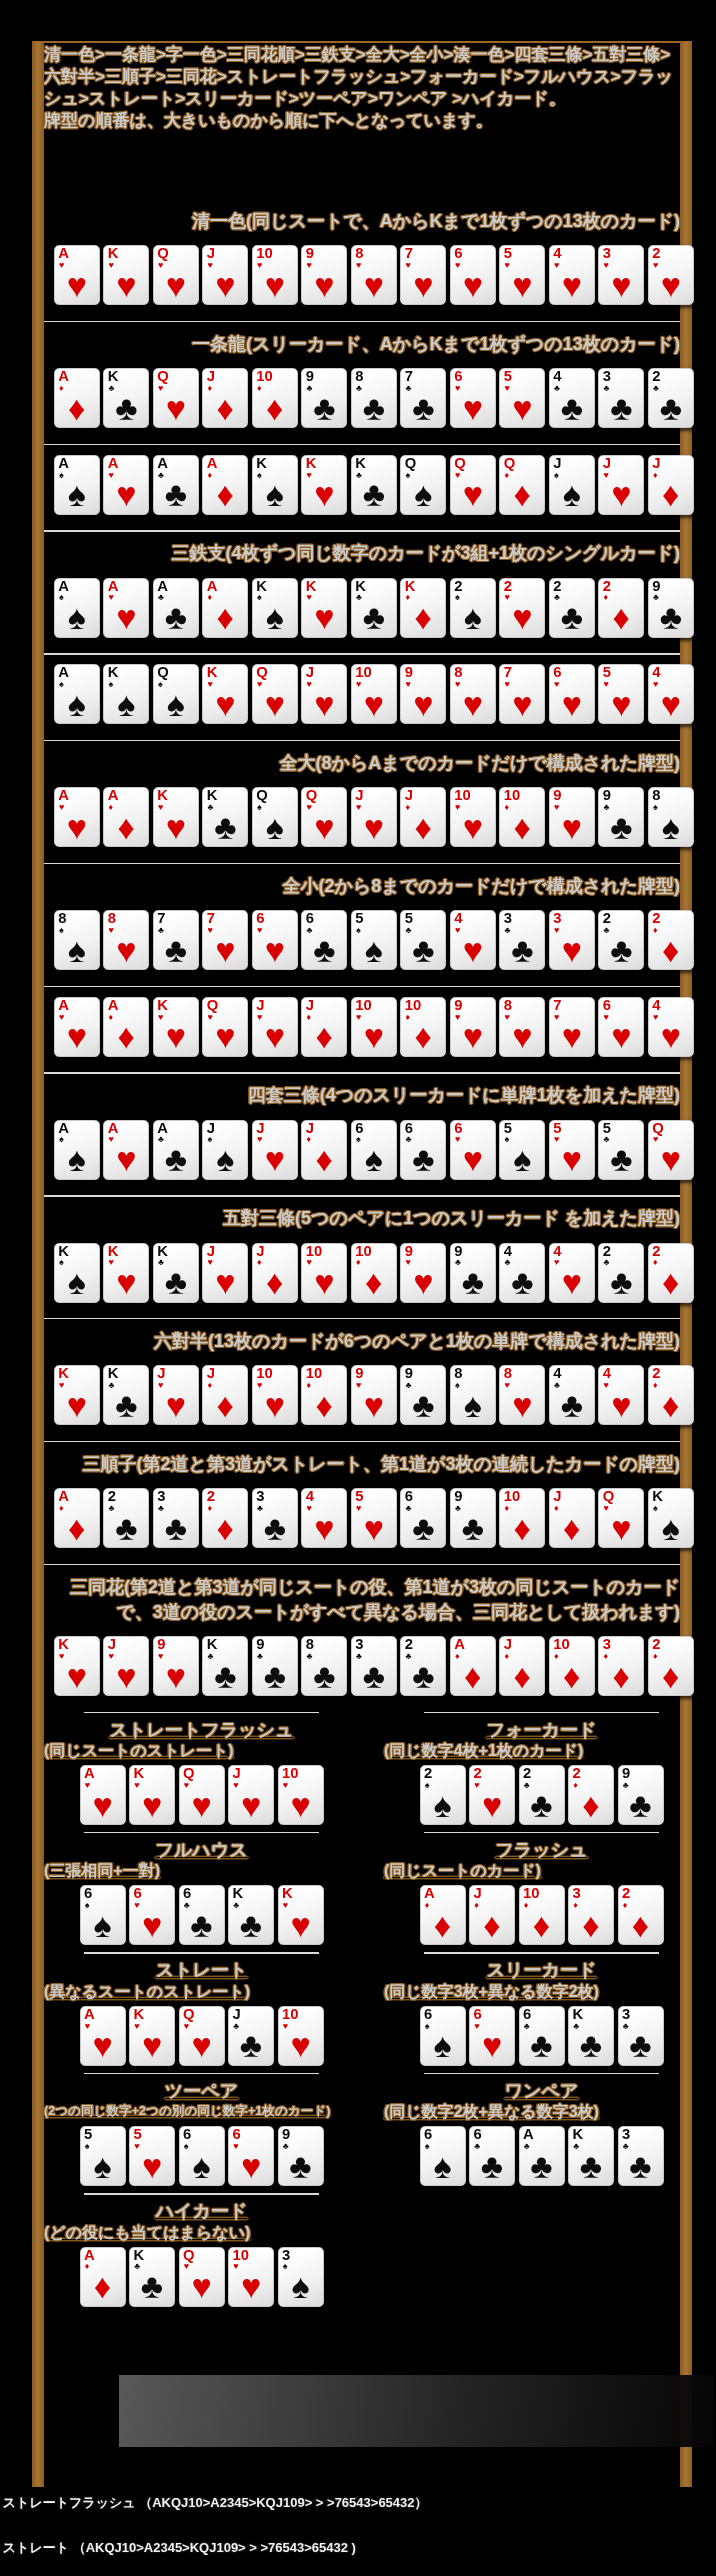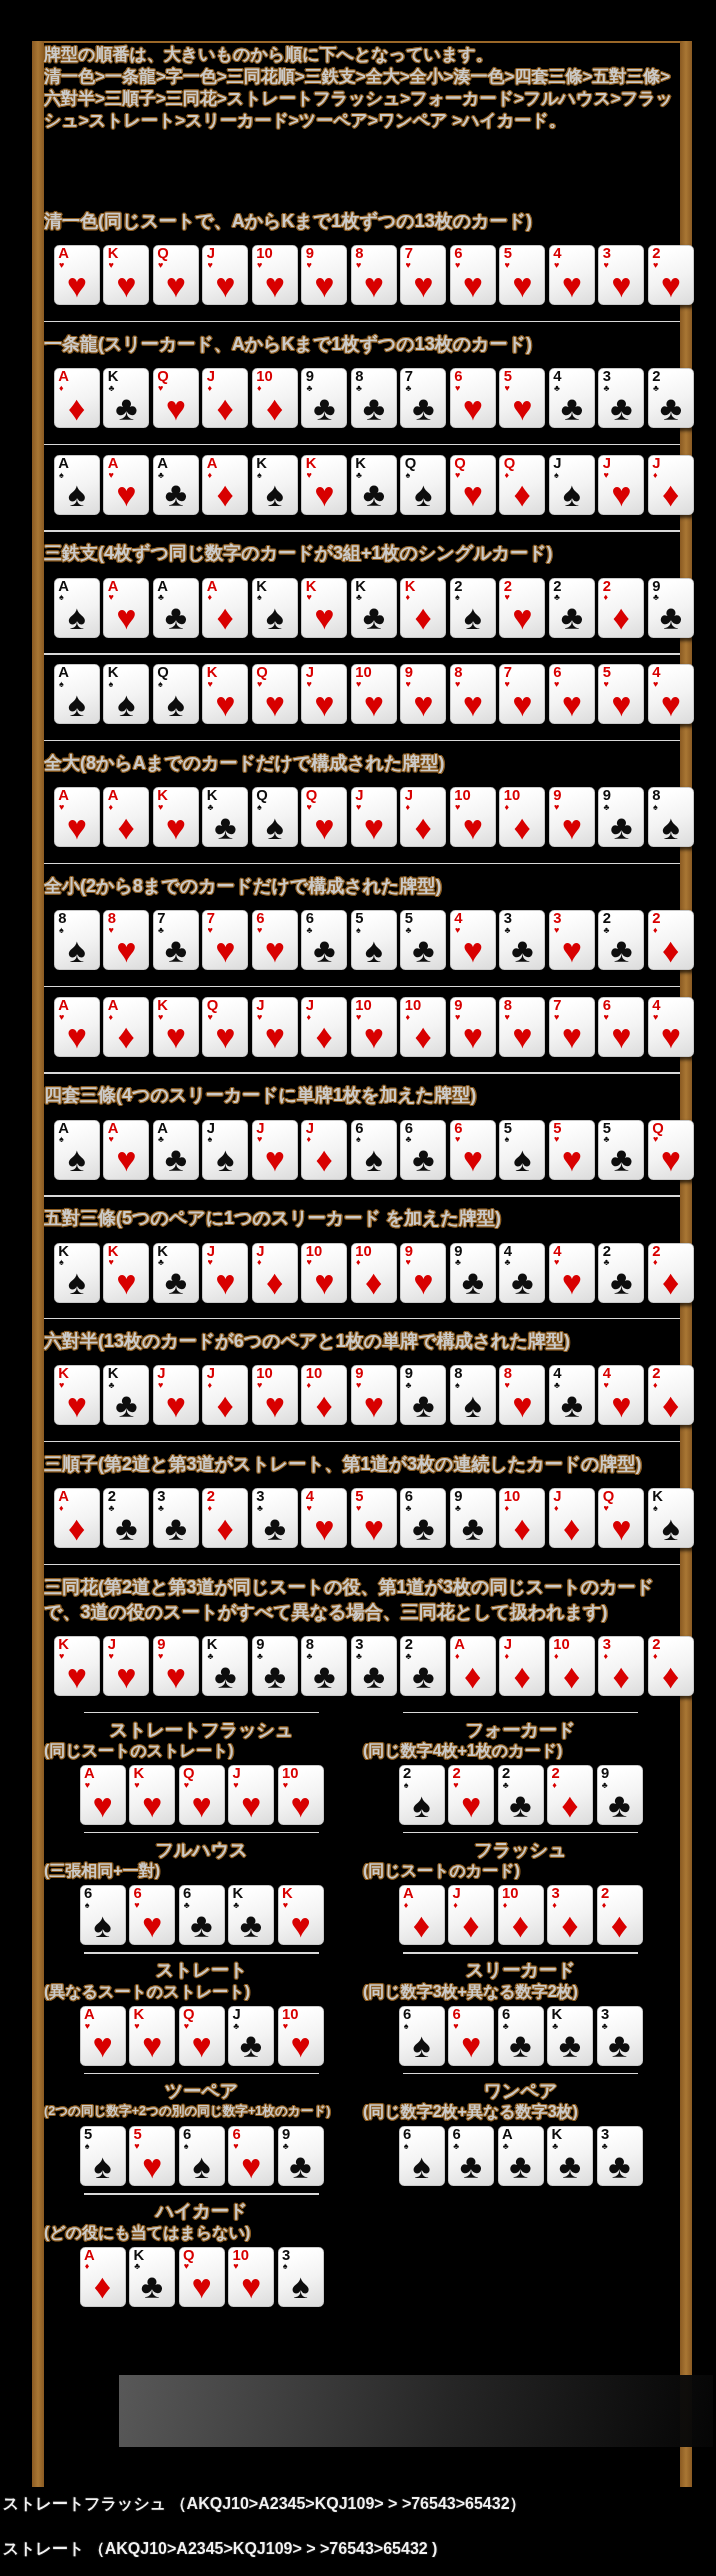--- a/index.html
+++ b/index.html
@@ -7,55 +7,55 @@
         font-family:"Liberation Sans","DejaVu Sans",sans-serif;}
   .vbar{position:absolute;top:41px;width:12px;height:2446px;background:linear-gradient(90deg,#8a5a22,#a97734,#8a5a22);}
   #topline{position:absolute;left:32px;top:41px;width:660px;height:2.1px;background:#9a6728;}
   #content{position:absolute;left:44px;top:44px;width:636px;}
   .outlined{color:#cbcbcb;font-weight:bold;
     text-shadow:1.4px 0 0 #8a5a1e,-1.4px 0 0 #8a5a1e,0 1.4px 0 #8a5a1e,0 -1.4px 0 #8a5a1e,
                 0.7px 0.7px 0 #8a5a1e,-0.7px -0.7px 0 #8a5a1e,0.7px -0.7px 0 #8a5a1e,-0.7px 0.7px 0 #8a5a1e;}
   #header-chain{font-size:17px;line-height:22px;overflow-wrap:anywhere;word-break:break-all;}
   #header-note{font-size:17px;line-height:22px;}
   #sections-root{margin-top:77px;}
-  .sec-title{font-size:18px;line-height:25px;margin-bottom:11.2px;}
+  .sec-title{font-size:18px;line-height:25px;margin-bottom:11.2px;text-align:right;}
   .card-row{display:flex;gap:3.5px;padding-left:9.8px;margin-bottom:15.5px;}
   .hsep{height:1.4px;background:#d9d9d9;margin-bottom:9.8px;}
   .card{position:relative;width:44px;height:58px;border-radius:4.9px;flex:0 0 auto;
         background:linear-gradient(160deg,#ffffff 15%,#f3f3f3 55%,#dcdcdc 100%);
         border:0.7px solid #c9c9c9;box-shadow:1.4px 2.8px 3.5px rgba(0,0,0,0.65);}
   .card .rank{position:absolute;top:0px;left:3.5px;font-weight:bold;font-size:14.8px;line-height:15.5px;
               font-family:"Liberation Sans",sans-serif;}
   .card .pip{position:absolute;top:14.8px;left:4.2px;font-size:9px;line-height:9px;}
   .card .big{position:absolute;bottom:1.4px;left:0;right:0;text-align:center;font-size:34px;line-height:35px;}
   .red{color:#d80000;} .black{color:#0d0d0d;}
-  #hands-grid{margin-top:7px;display:grid;grid-template-columns:315px 315px;column-gap:4px;}
+  #hands-grid{margin-top:7px;display:grid;grid-template-columns:315px 315px;column-gap:25px;text-decoration:underline;}
   .hand-block{margin-bottom:7px;}
   .hand-sep{height:1.4px;background:#d9d9d9;width:235px;margin:0 auto 5.6px;}
   .hand-title{font-size:18px;line-height:22.5px;text-align:center;}
   .hand-sub{font-size:16px;line-height:19.7px;text-align:left;white-space:nowrap;}
   .hand-block .card-row{justify-content:center;padding-left:0;margin:4.2px 0 0;}
   #dark-overlay{position:absolute;left:119px;top:2414px;width:594px;height:72px;
       background:linear-gradient(100deg,rgba(95,95,95,0.93) 0%,rgba(40,40,40,0.95) 55%,rgba(5,5,5,0.97) 100%);}
-  .footer-line{position:absolute;left:2.8px;font-size:16px;font-weight:bold;color:#f2f2f2;white-space:nowrap;
+  .footer-line{position:absolute;left:2.8px;font-size:13px;font-weight:bold;color:#f2f2f2;white-space:nowrap;
       text-shadow:1.4px 0 0 #111,-1.4px 0 0 #111,0 1.4px 0 #111,0 -1.4px 0 #111,0.7px 0.7px 0 #111,-0.7px -0.7px 0 #111;}
   #footer-line1{top:2494px;}
   #footer-line2{top:2539px;}
 </style>
 </head>
 <body>
 
 <div id="page">
   <div id="topline"></div>
   <div class="vbar" style="left:32px"></div>
   <div class="vbar" style="left:680px"></div>
 
   <div id="content">
+    <div id="header-chain" class="outlined">清一色&gt;一条龍&gt;字一色&gt;三同花順&gt;三鉄支&gt;全大&gt;全小&gt;湊一色&gt;四套三條&gt;五對三條&gt;六對半&gt;三順子&gt;三同花&gt;ストレートフラッシュ&gt;フォーカード&gt;フルハウス&gt;フラッシュ&gt;ストレート&gt;スリーカード&gt;ツーペア&gt;ワンペア &gt;ハイカード。</div>
     <div id="header-note" class="outlined">牌型の順番は、大きいものから順に下へとなっています。</div>
-    <div id="header-chain" class="outlined">清一色&gt;一条龍&gt;字一色&gt;三同花順&gt;三鉄支&gt;全大&gt;全小&gt;湊一色&gt;四套三條&gt;五對三條&gt;六對半&gt;三順子&gt;三同花&gt;ストレートフラッシュ&gt;フォーカード&gt;フルハウス&gt;フラッシュ&gt;ストレート&gt;スリーカード&gt;ツーペア&gt;ワンペア &gt;ハイカード。</div>
 
     <div id="sections-root">
         <div class="sec-title outlined">清一色(同じスートで、AからKまで1枚ずつの13枚のカード)</div>
         <div class="card-row">
           <div class="card red">
             <span class="rank">A</span>
             <span class="pip">♥</span>
             <span class="big">♥</span>
           </div>
           <div class="card red">

